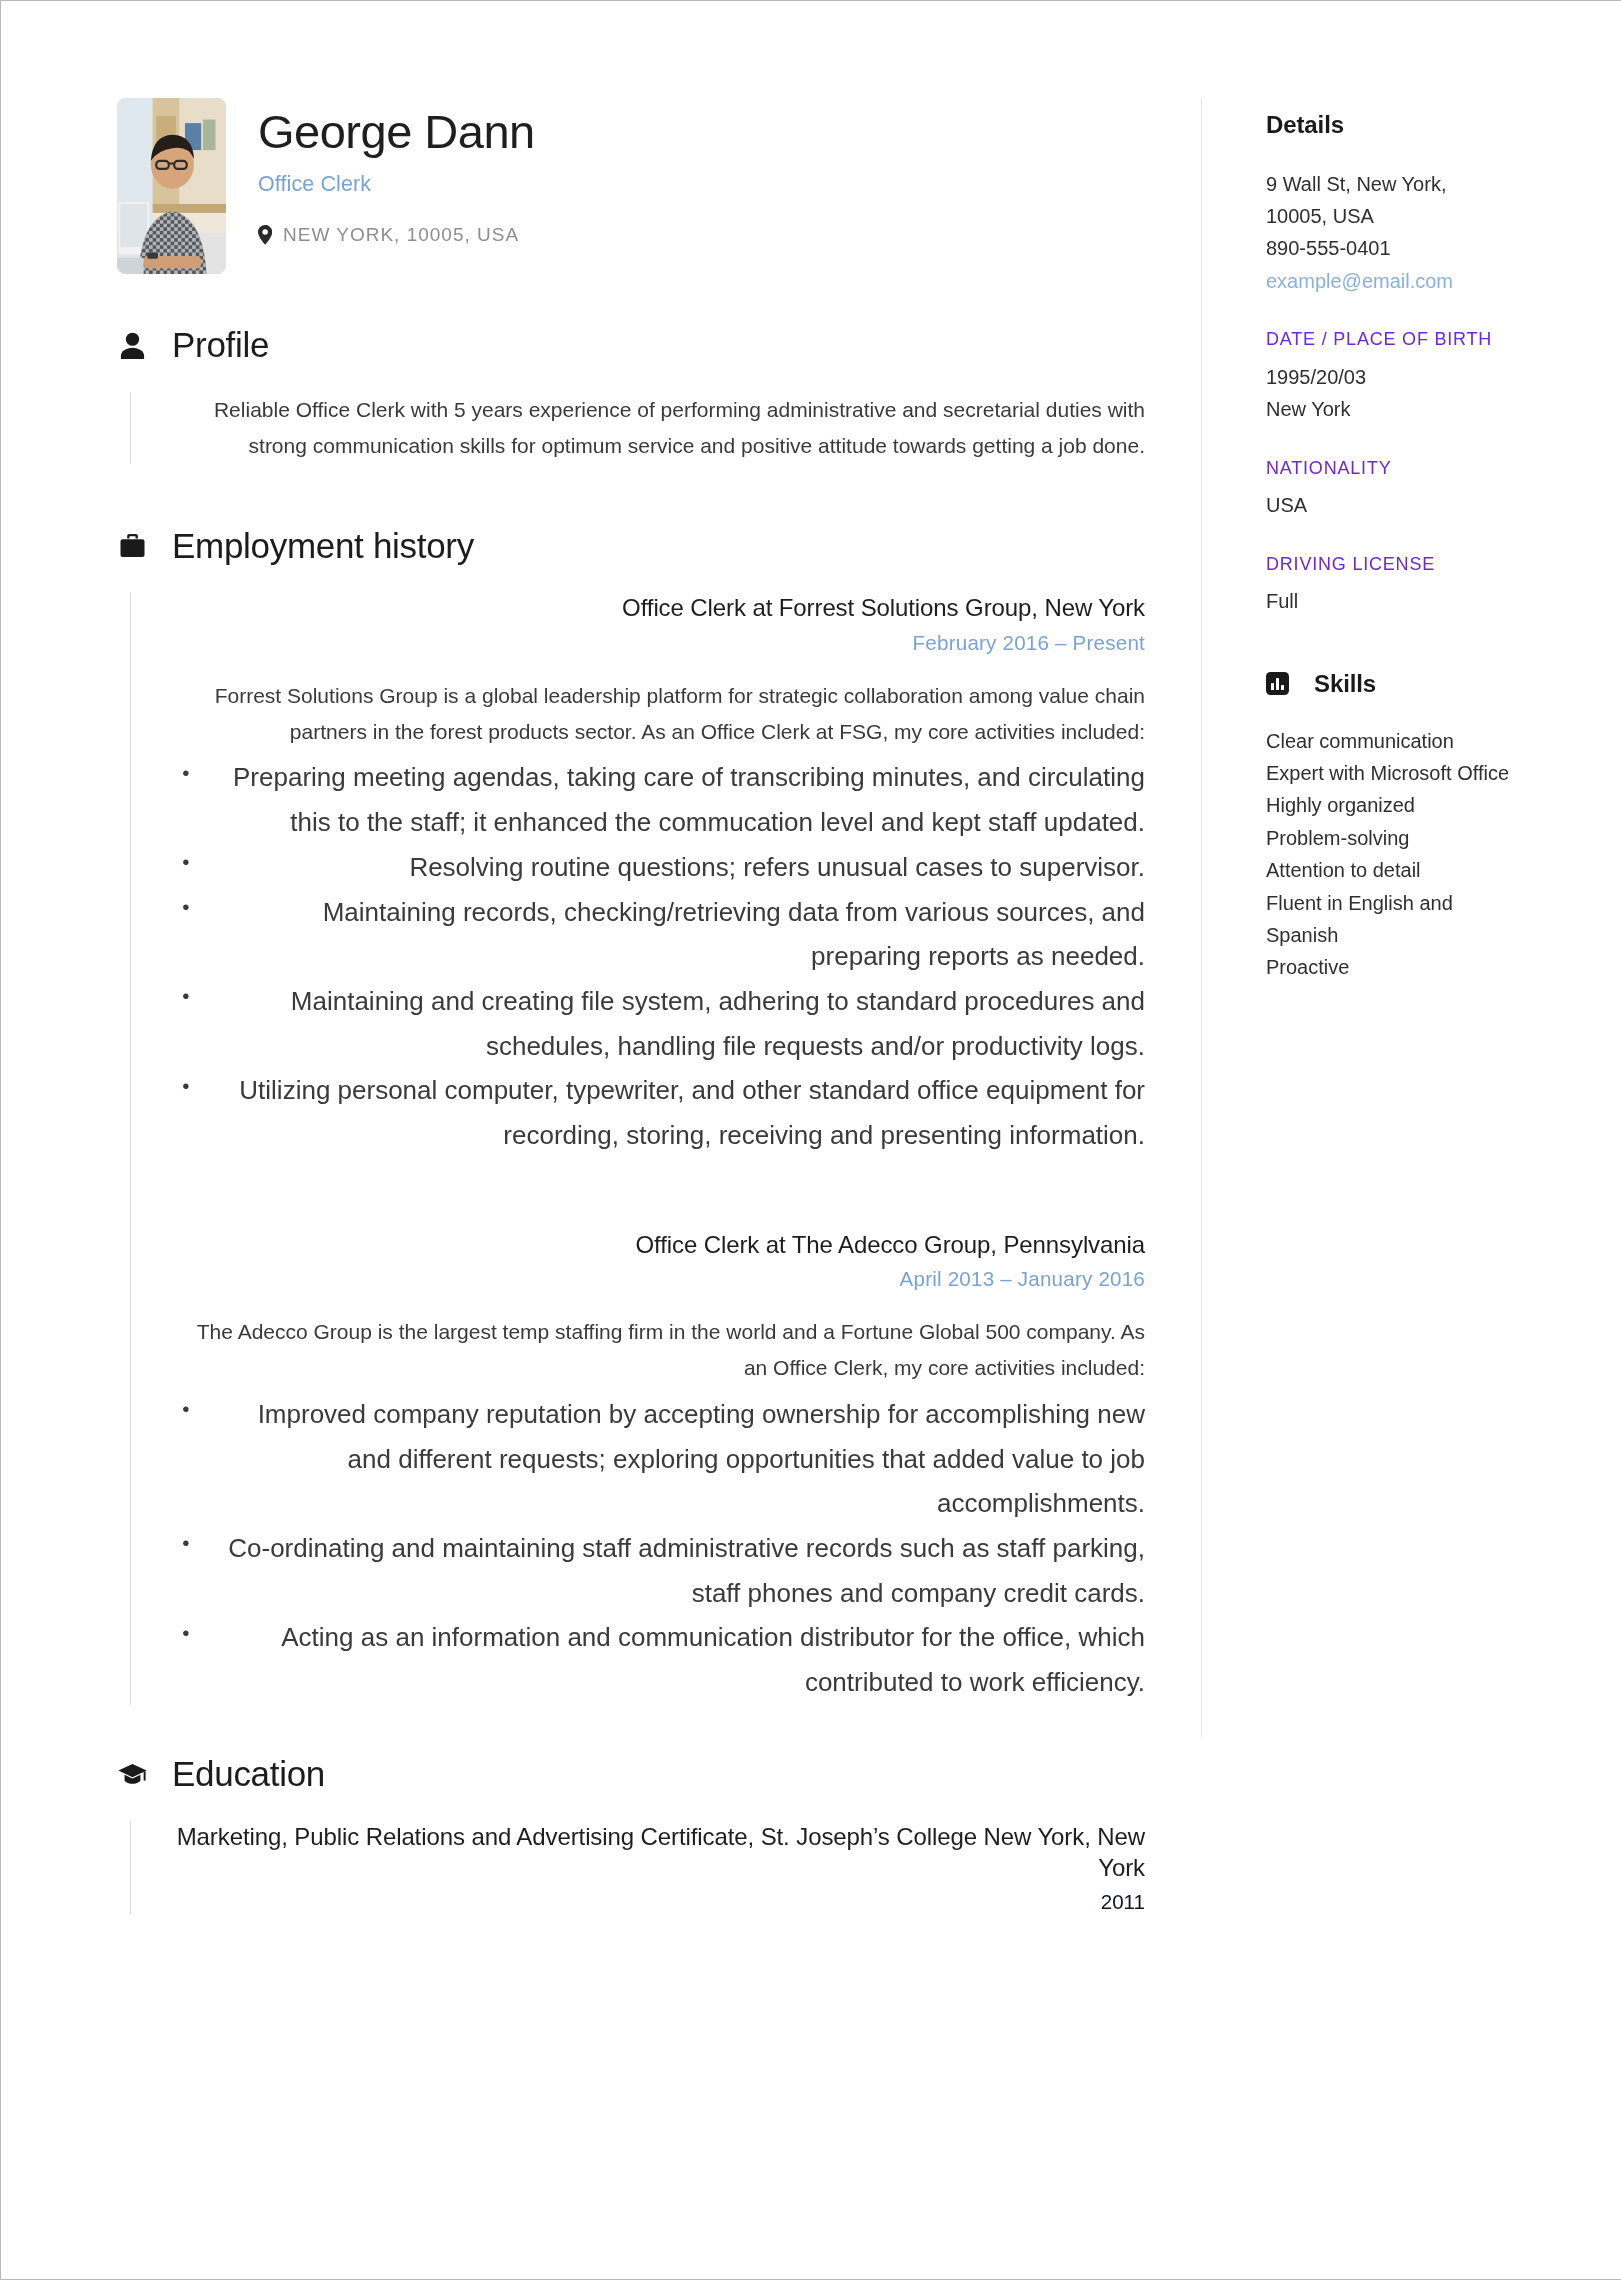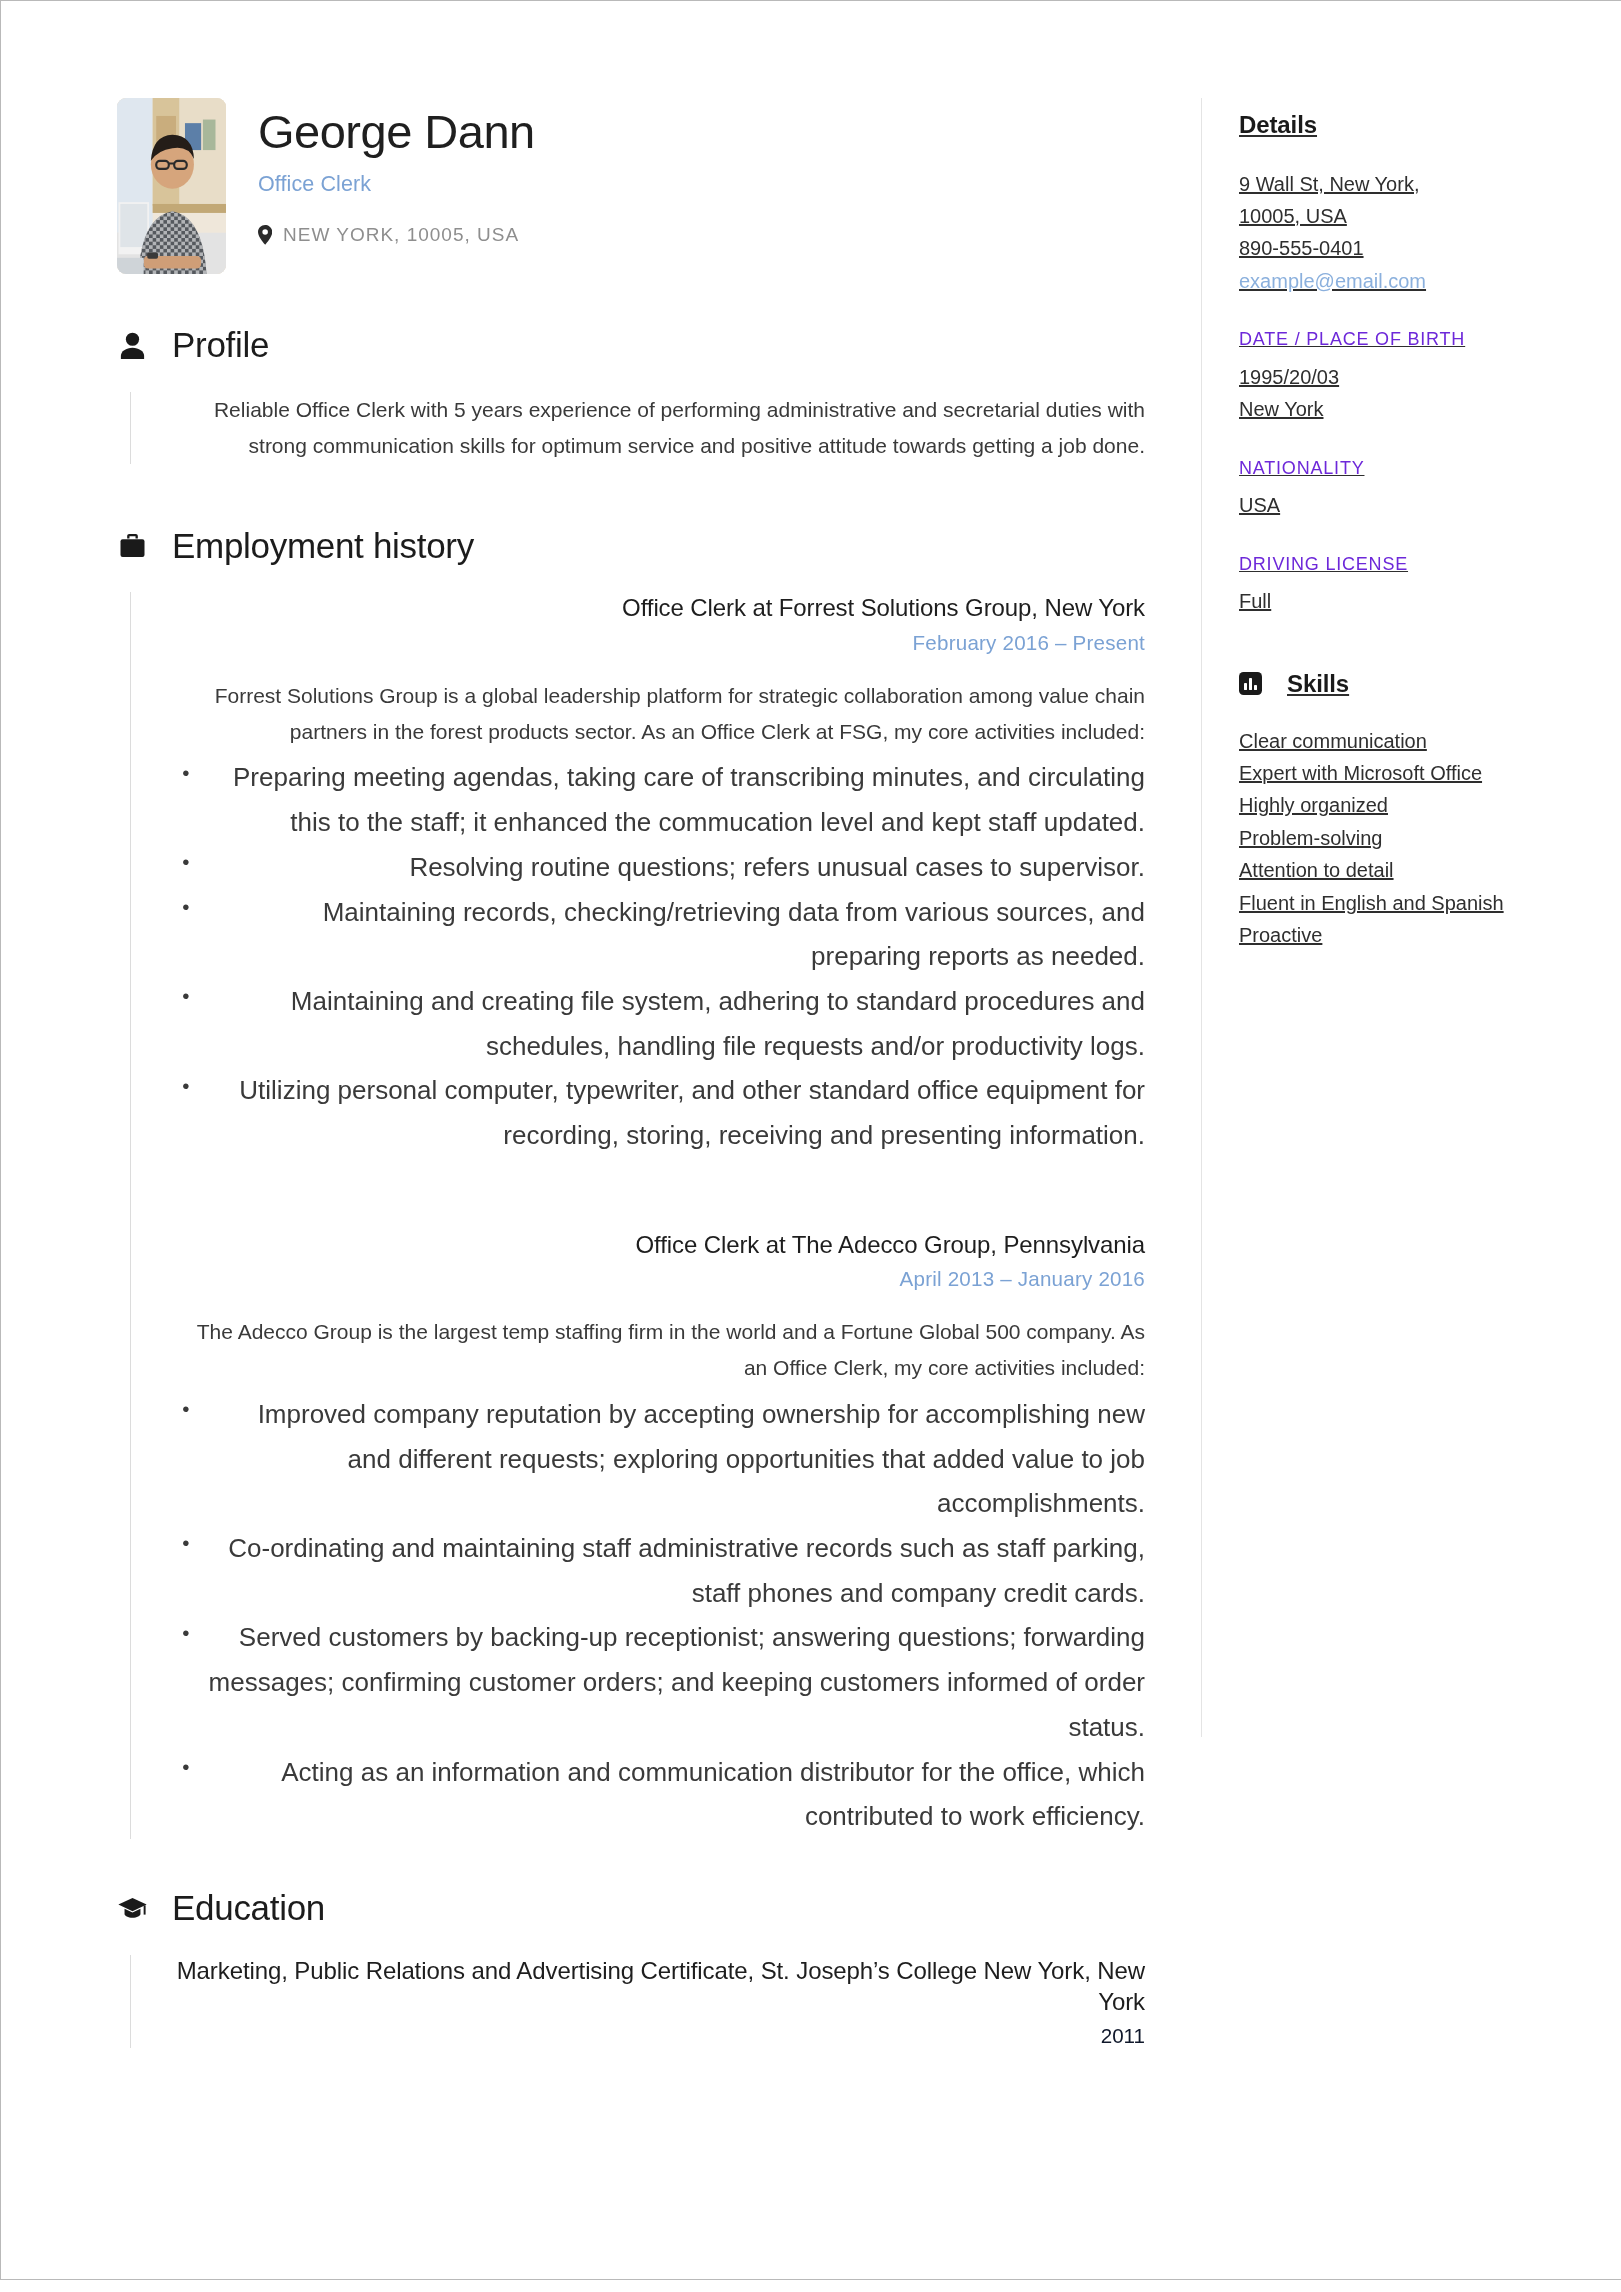--- a/index.html
+++ b/index.html
@@ -181,24 +181,23 @@
   }
 
   .gap-lg { height: 43px; }
   .gap-md { height: 32px; }
   .gap-xl { height: 56px; }
 
   
   .col-side {
     flex: 1 1 auto;
     border-left: 1.8px solid #e4e4e4;
-    padding-left: 37px;
+    padding-left: 64px;
     padding-top: 12.5px;
     min-height: 1639px;
-    text-decoration: underline;
   }
 
   .side-heading {
     font-size: 24px;
     font-weight: 700;
     color: #1a1a1a;
     letter-spacing: -0.1px;
     margin-bottom: 29px;
   }
 
@@ -349,21 +348,20 @@
 
           <div class="gap-md"></div>
 
           <div class="entry">
             <div class="entry-title">Office Clerk at The Adecco Group, Pennsylvania</div>
             <div class="entry-dates">April 2013  –  January 2016</div>
             <p class="entry-desc">The Adecco Group is the largest temp staffing firm in the world and a Fortune Global 500 company. As an Office Clerk, my core activities included:</p>
             <ul class="bullets">
               <li> Improved company reputation by accepting ownership for accomplishing new and different requests; exploring opportunities that added value to job accomplishments.</li>
               <li>Co-ordinating and maintaining staff administrative records such as staff parking, staff phones and company credit cards.</li>
-              <li>Served customers by backing-up receptionist; answering questions; forwarding messages; confirming customer orders; and keeping customers informed of order status.</li>
               <li>Acting as an information and communication distributor for the office, which contributed to work efficiency.</li>
             </ul>
           </div>
 
         </div>
       </div>
 
       <div class="gap-lg"></div>
 
       <div class="section">

